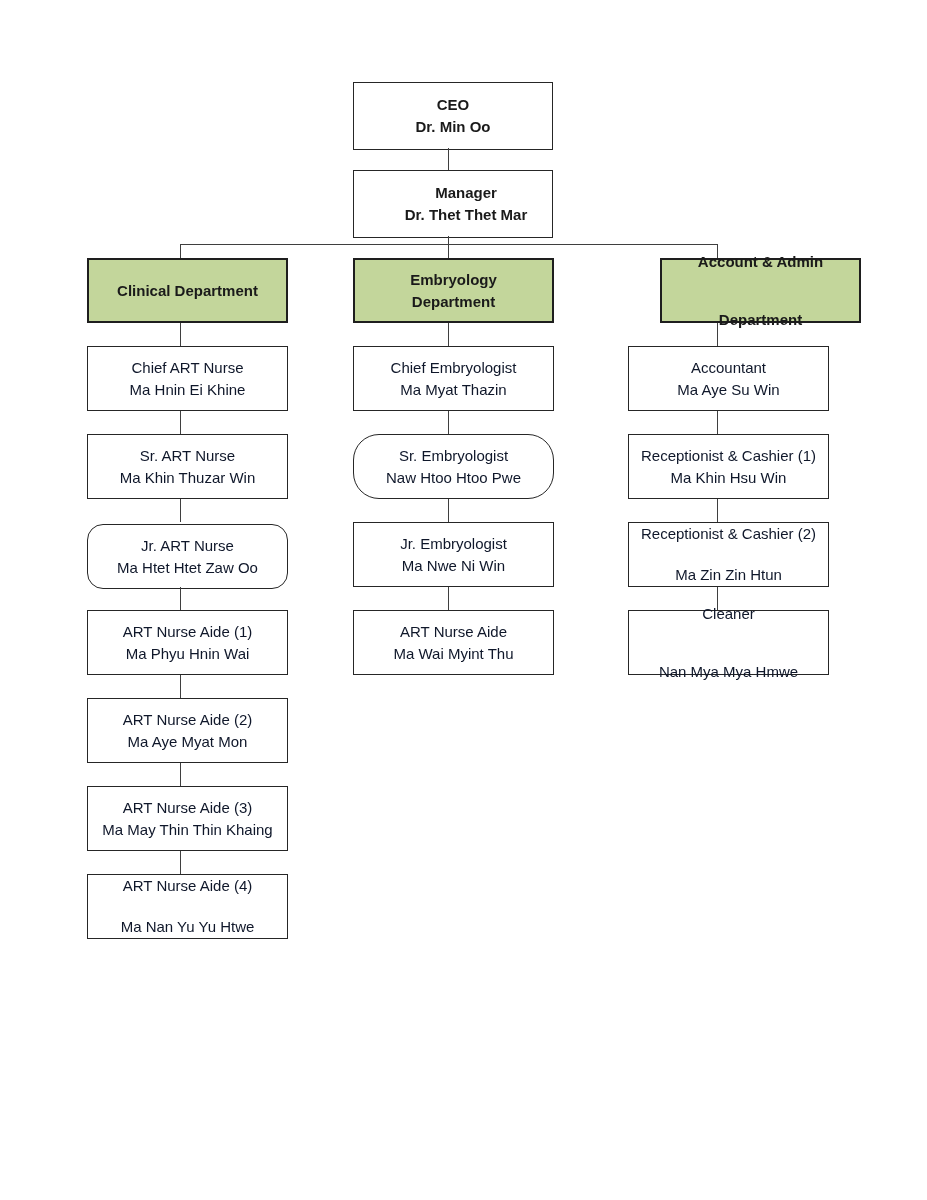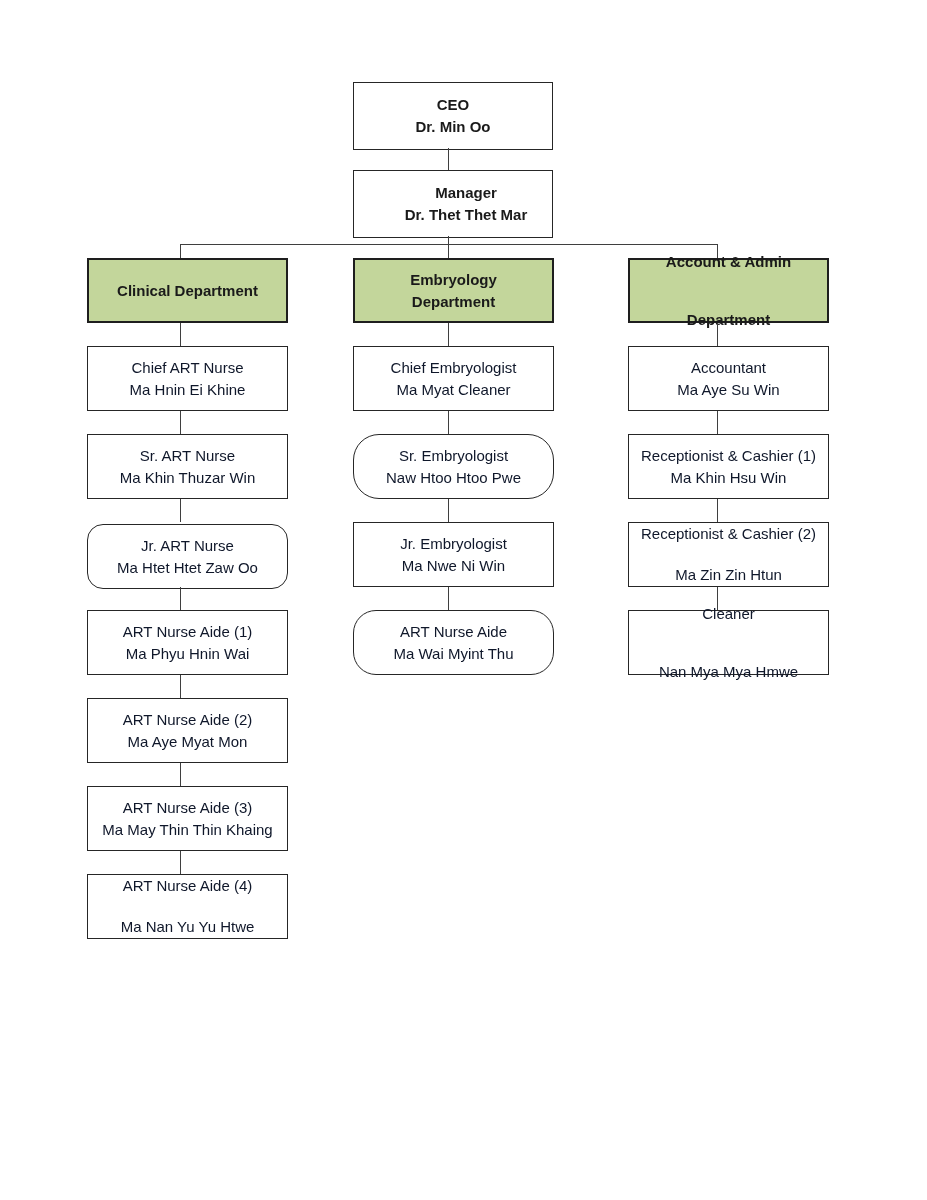--- a/index.html
+++ b/index.html
@@ -54,21 +54,21 @@
 <div class="line vline" style="left:180px; top:244px; height:14px;"></div>
 <div class="line vline" style="left:717px; top:244px; height:14px;"></div>
 
 <div class="box box--dept" style="left:87px; top:258px;">
   <span class="txt">Clinical Department</span>
 </div>
 <div class="box box--dept" style="left:353px; top:258px;">
   <span class="txt">Embryology</span>
   <span class="txt">Department</span>
 </div>
-<div class="box box--dept" style="left:628px; top:258px;gap:36px;">
+<div class="box box--dept" style="left:660px; top:258px;gap:36px;">
   <span class="txt">Account &amp; Admin</span>
   <span class="txt">Department</span>
 </div>
 
 <div class="box" style="left:87px; top:346px;">
   <span class="txt">Chief ART Nurse</span>
   <span class="txt">Ma Hnin Ei Khine</span>
 </div>
 <div class="box" style="left:87px; top:434px;">
   <span class="txt">Sr. ART Nurse</span>
@@ -98,31 +98,31 @@
 <div class="line vline" style="left:180px; top:323px; height:23px;"></div>
 <div class="line vline" style="left:180px; top:411px; height:23px;"></div>
 <div class="line vline" style="left:180px; top:499px; height:23px;"></div>
 <div class="line vline" style="left:180px; top:587px; height:23px;"></div>
 <div class="line vline" style="left:180px; top:675px; height:23px;"></div>
 <div class="line vline" style="left:180px; top:763px; height:23px;"></div>
 <div class="line vline" style="left:180px; top:851px; height:23px;"></div>
 
 <div class="box" style="left:353px; top:346px;">
   <span class="txt">Chief Embryologist</span>
-  <span class="txt">Ma Myat Cleaner</span>
+  <span class="txt">Ma Myat Thazin</span>
 </div>
 <div class="box" style="left:353px; top:434px;border-radius:26px;">
   <span class="txt">Sr. Embryologist</span>
   <span class="txt">Naw Htoo Htoo Pwe</span>
 </div>
 <div class="box" style="left:353px; top:522px;">
   <span class="txt">Jr. Embryologist</span>
   <span class="txt">Ma Nwe Ni Win</span>
 </div>
-<div class="box" style="left:353px; top:610px;border-radius:23px;">
+<div class="box" style="left:353px; top:610px;">
   <span class="txt">ART Nurse Aide</span>
   <span class="txt">Ma Wai Myint Thu</span>
 </div>
 
 <div class="line vline" style="left:448px; top:323px; height:23px;"></div>
 <div class="line vline" style="left:448px; top:411px; height:23px;"></div>
 <div class="line vline" style="left:448px; top:499px; height:23px;"></div>
 <div class="line vline" style="left:448px; top:587px; height:23px;"></div>
 
 <div class="box" style="left:628px; top:346px;">

